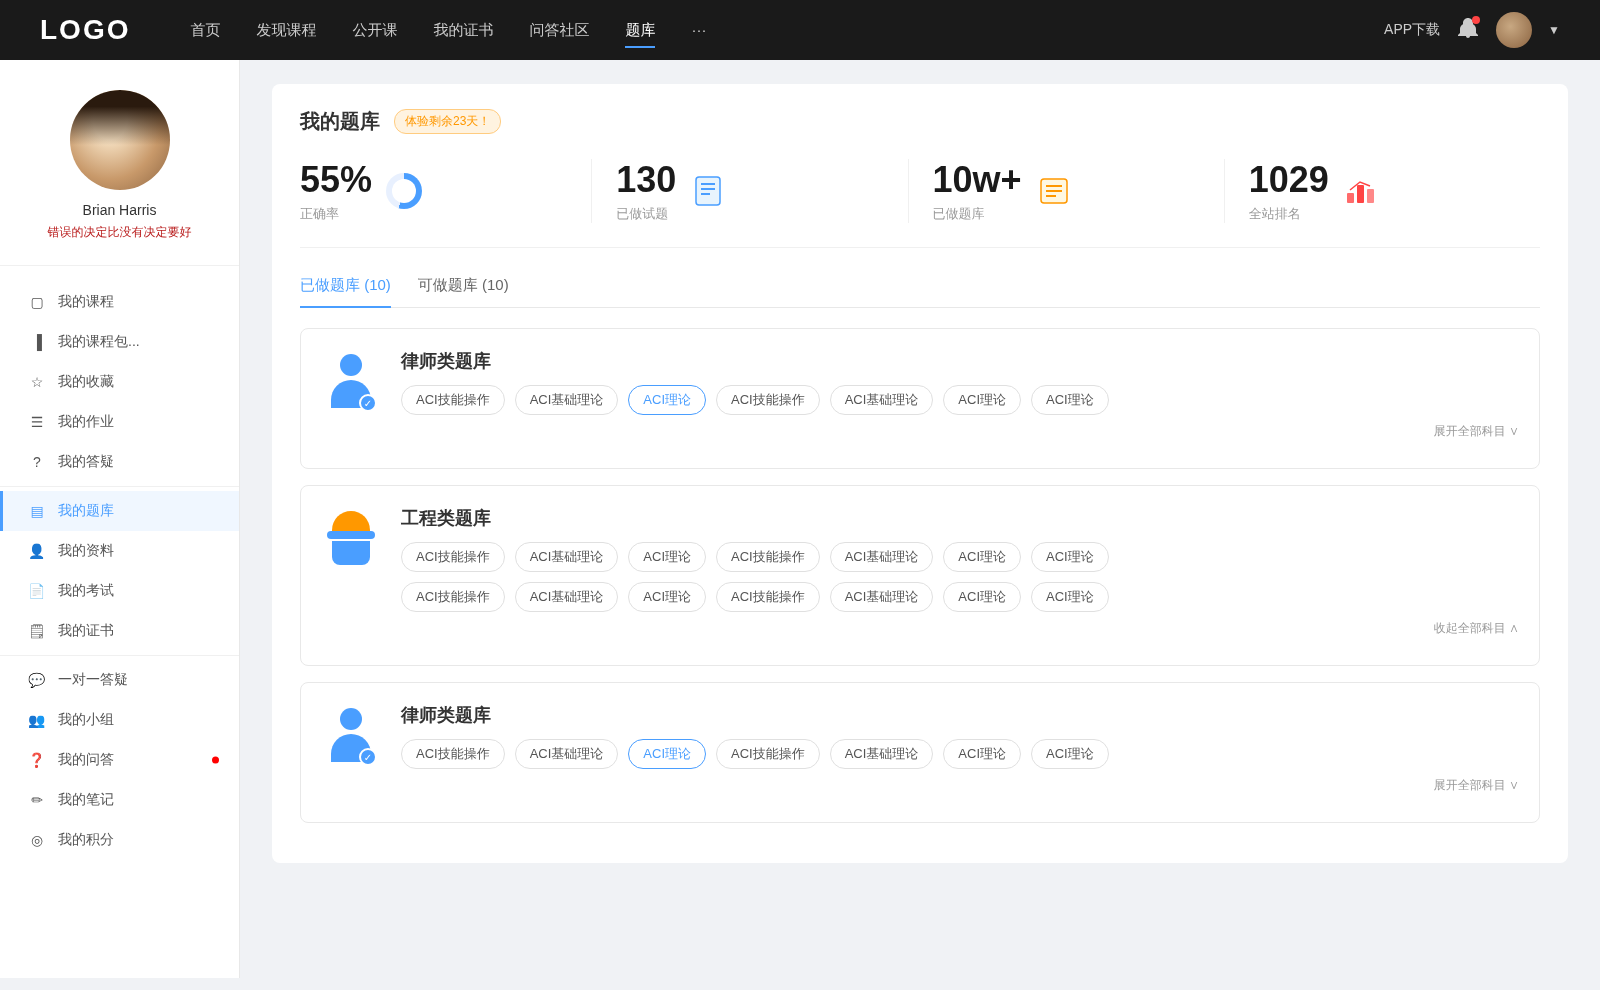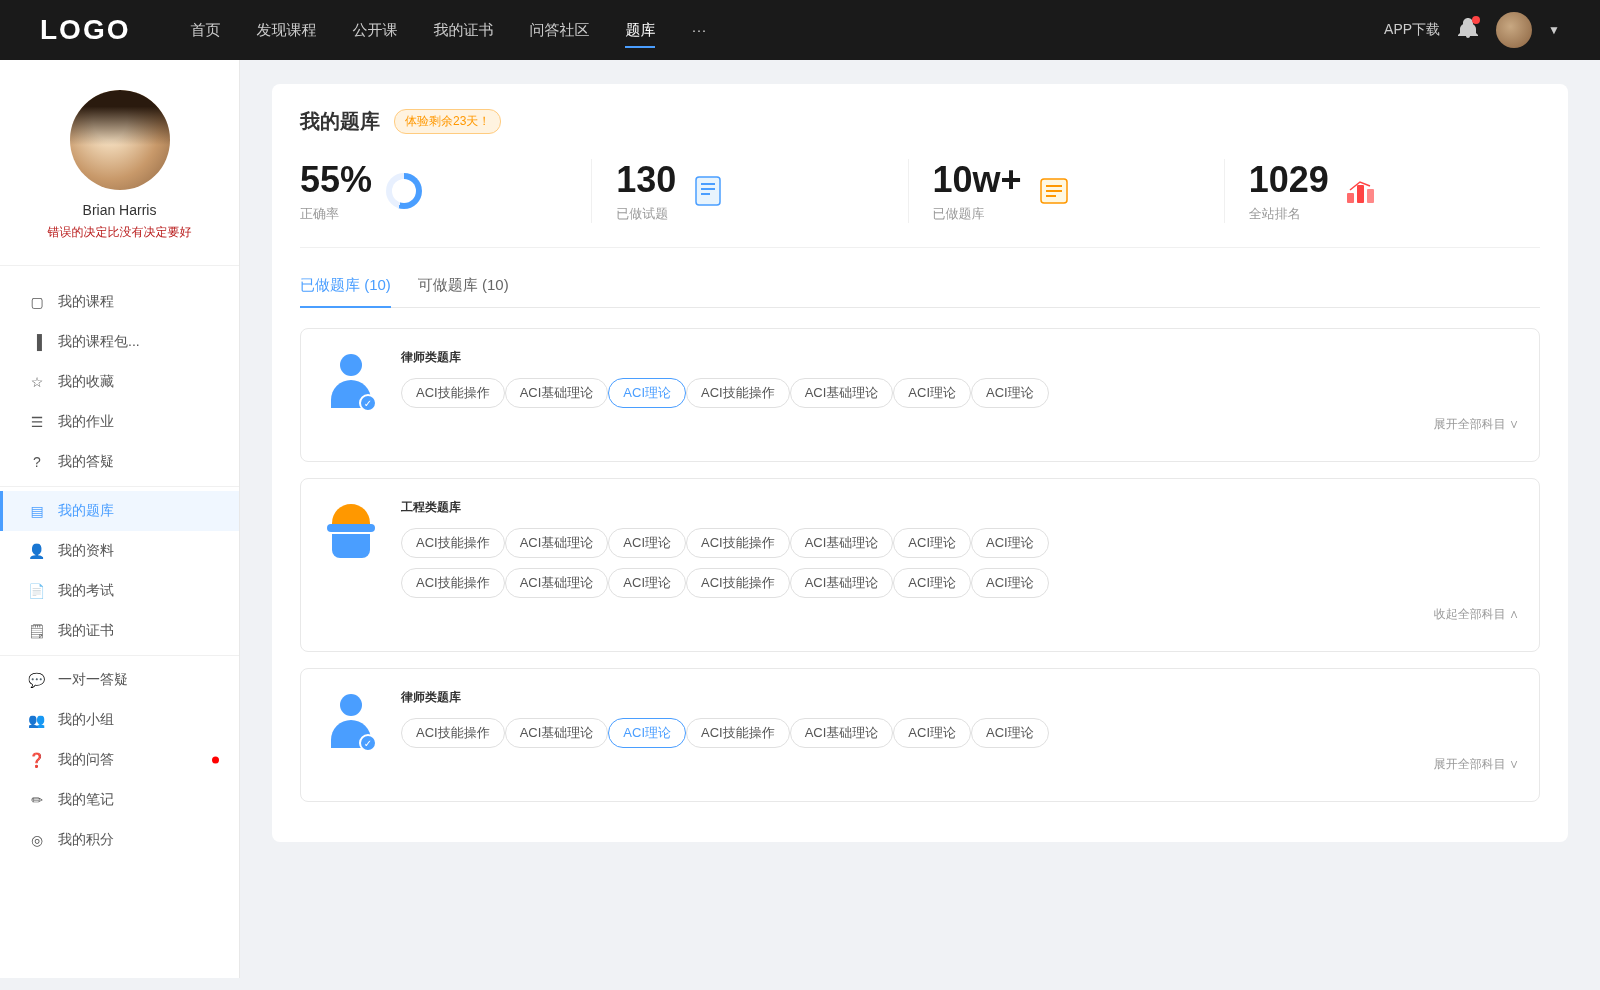--- a/index.html
+++ b/index.html
@@ -368,29 +368,29 @@
       margin: 0 auto;
     }
     .helmet-body {
       width: 38px; height: 24px;
       background: #4a9eff;
       border-radius: 0 0 8px 8px;
       margin: 2px auto 0;
     }
 
     .bank-title {
-      font-size: 12px;
+      font-size: 18px;
       font-weight: 600;
       color: #333;
       margin-bottom: 12px;
     }
     .tags-row {
       display: flex;
       flex-wrap: wrap;
-      gap: 0;
+      gap: 10px;
     }
     .tag {
       padding: 5px 14px;
       border: 1px solid #e0e0e0;
       border-radius: 20px;
       font-size: 13px;
       color: #555;
       cursor: pointer;
       background: white;
     }

